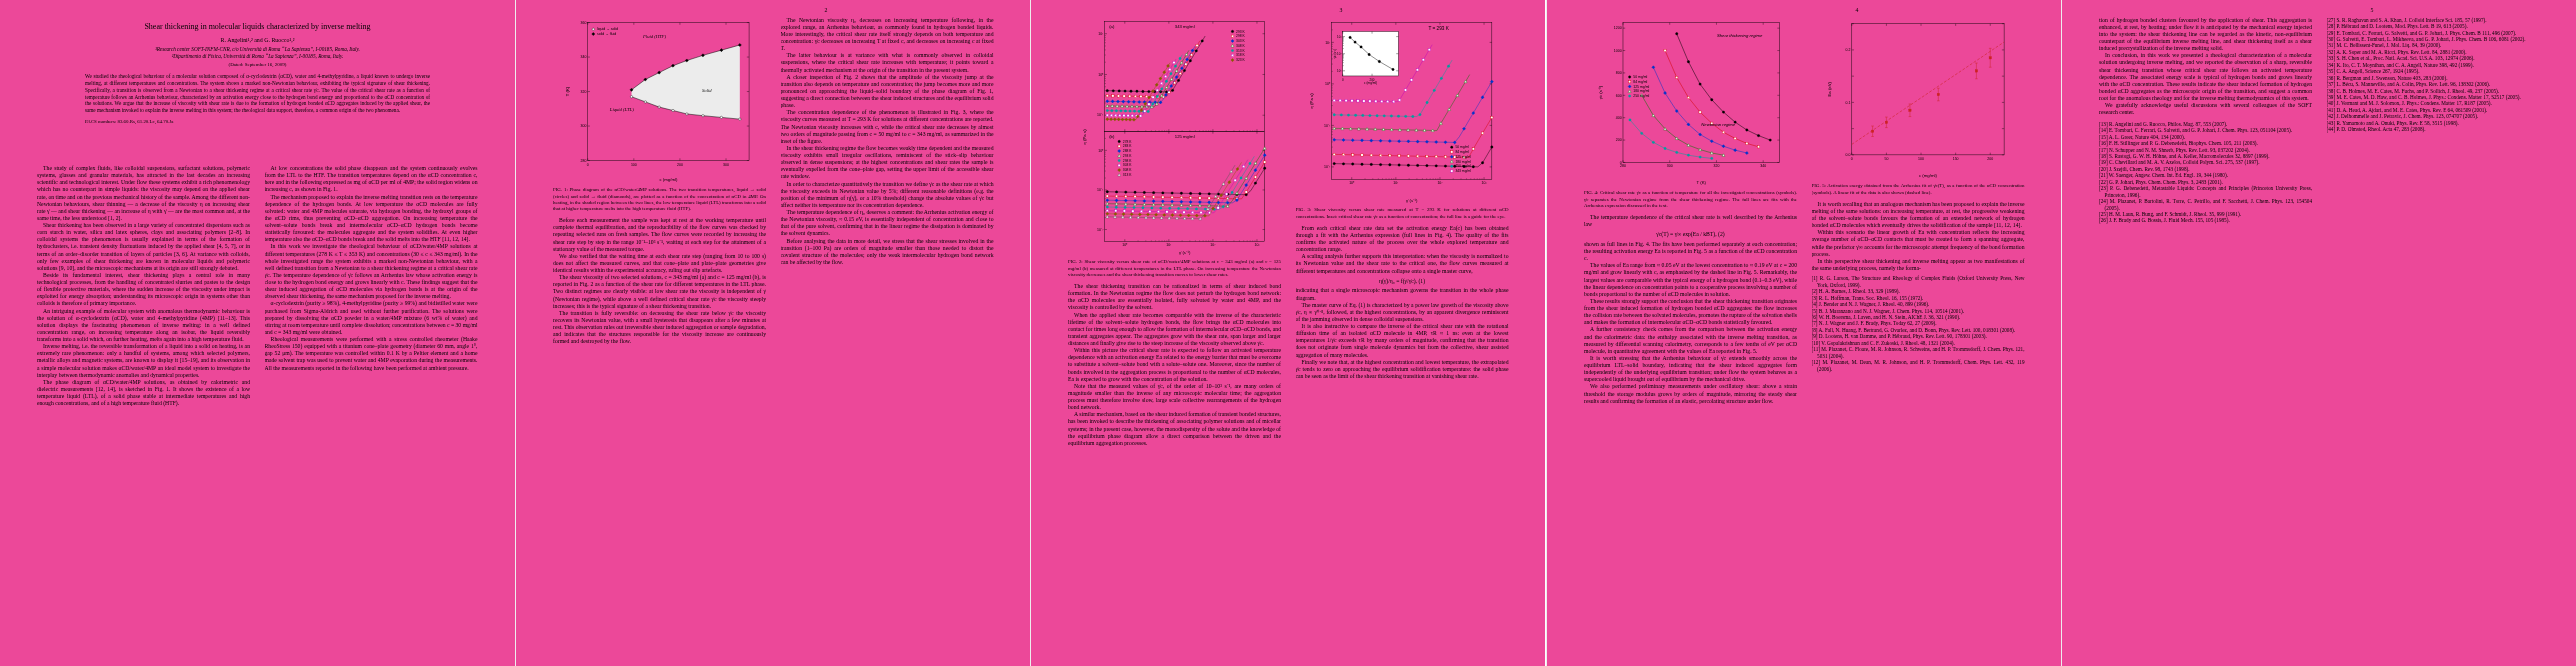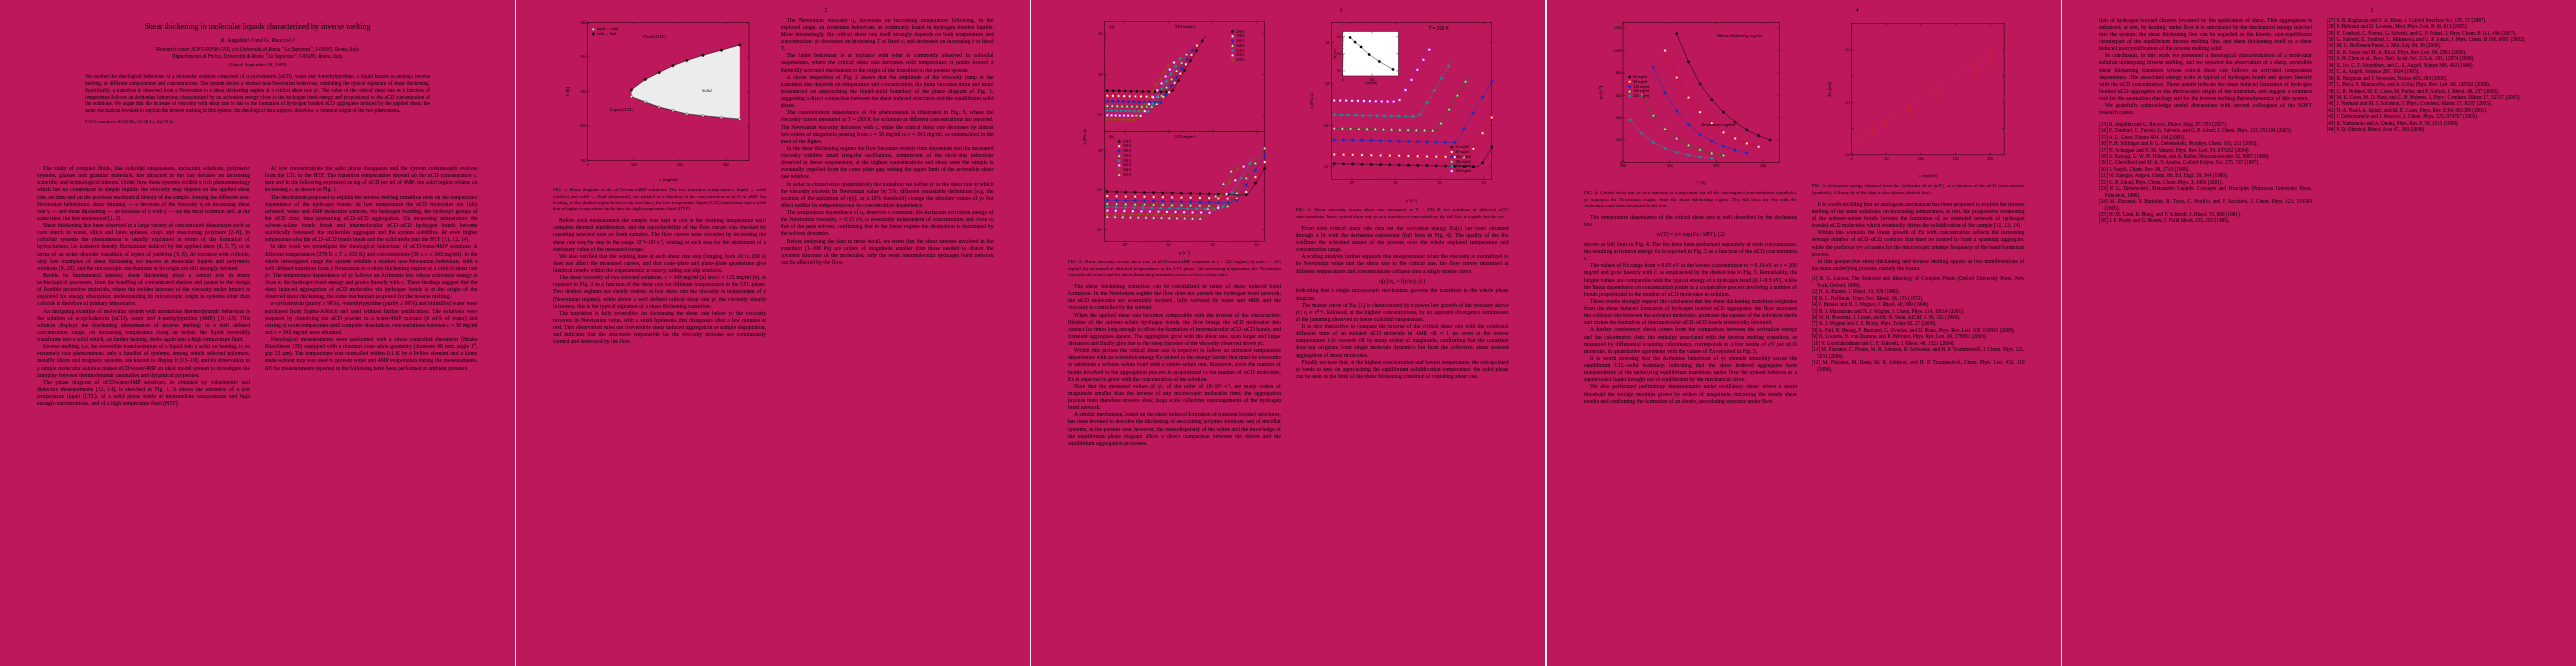--- a/index.html
+++ b/index.html
@@ -1,18 +1,18 @@
 <!DOCTYPE html>
 <html style="font-size:9px"><head>
 <meta charset="utf-8">
 <style>
   *{box-sizing:border-box;}
   html,body{margin:0;padding:0;background:#ffffff;}
   #canvas{position:relative;width:2576px;height:667px;background:#ffffff;color:#000;font-family:"Liberation Serif",serif;overflow:hidden;}
-  .page{position:absolute;top:0;height:667px;width:515px;background:#be185d;}
+  .page{position:absolute;top:0;height:667px;width:515px;background:#ec4899;}
   .page.bdr{border-left:0.6px solid #ededed;}
   .pagenum{position:absolute;top:7.2px;left:60%;font-size:5.8px;}
   .stamp{position:absolute;left:3.9px;top:31px;writing-mode:vertical-rl;transform:rotate(180deg);
          font-size:9px;font-family:"Liberation Sans",sans-serif;color:#222;letter-spacing:0.3px;}
   .p1head{position:absolute;left:37px;right:37px;top:22px;text-align:center;}
   .title{font-size:8px;margin:0 22px 5.6px;font-weight:normal;}
   .authors{font-size:5.9px;margin-bottom:3.3px;}
   .affil{font-size:5.2px;font-style:italic;line-height:1.3;}
   .dated{font-size:5px;margin-top:2.8px;}
   .abstract{text-align:justify;font-size:5.2px;line-height:1.3;margin:6.1px 48px 0;}

